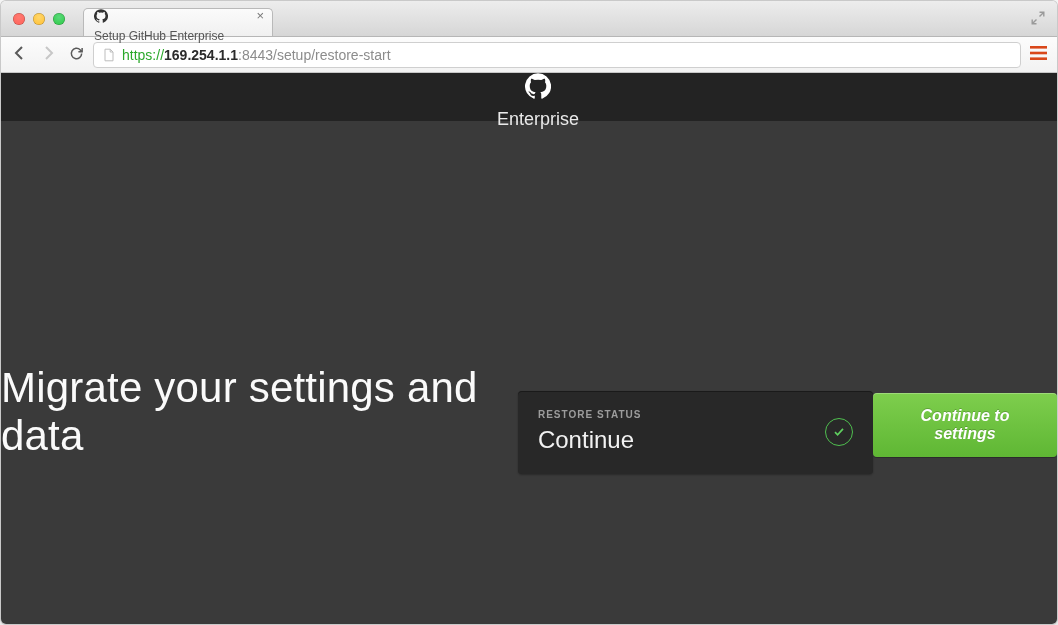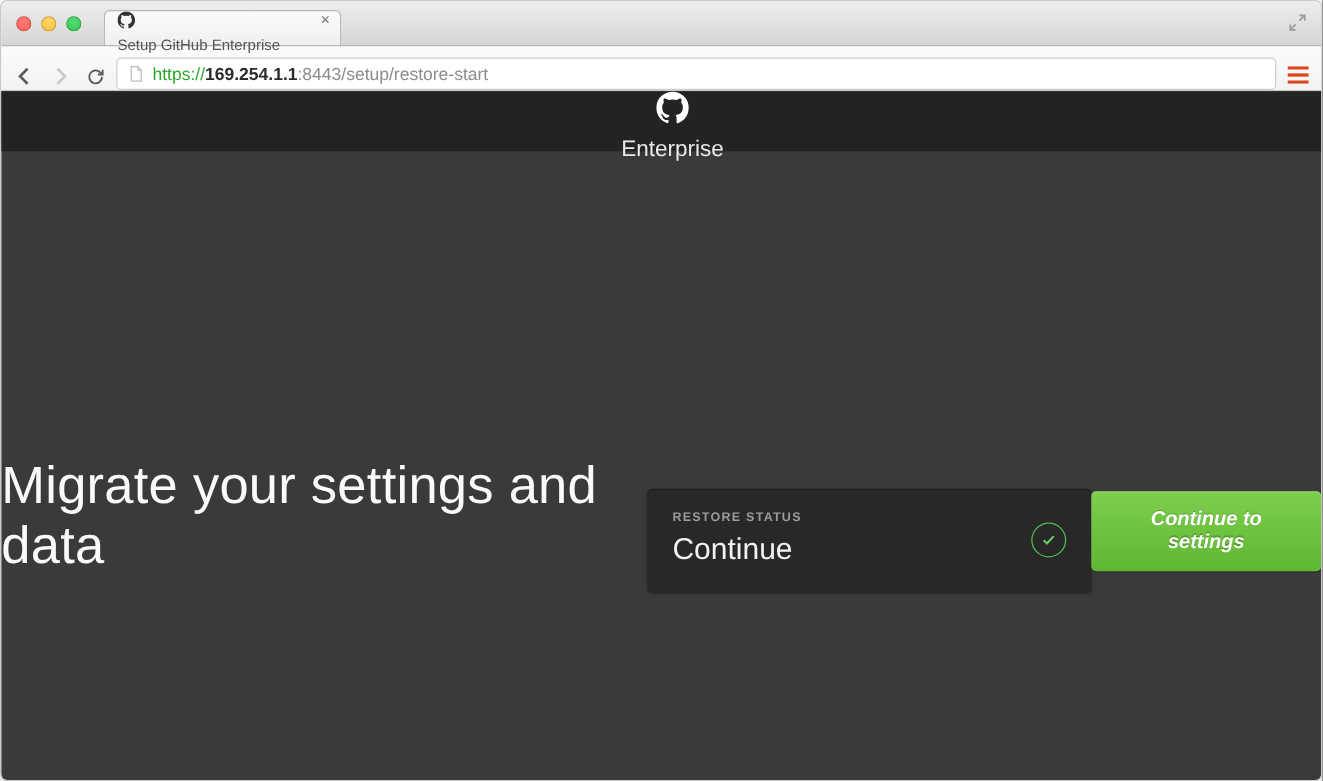--- a/index.html
+++ b/index.html
@@ -45,21 +45,21 @@
     position: relative;
     flex-direction: column;
   }
   .tab .favicon { width: 14px; height: 14px; }
   .tab .close-x { position: absolute; right: 8px; color: #777; font-size: 13px; line-height: 1; }
 
   .toolbar {
     height: 36px;
     background: linear-gradient(#fcfcfc,#f2f2f2);
     border-bottom: 1px solid #c7c7c7;
-    display: flex; align-items: flex-end;
+    display: flex; align-items: center;
     padding: 0 8px; gap: 6px;
   }
   .navbtn { color: #6f6f6f; width: 22px; text-align: center; font-size: 18px; line-height: 1; }
   .navbtn.disabled { color: #c0c0c0; }
   .reload { font-size: 15px; color: #6f6f6f; }
   .omnibox {
     flex: 1; height: 26px;
     background: #fff; border: 1px solid #cfcfcf; border-radius: 4px;
     display: flex; align-items: center; padding: 0 8px; gap: 6px;
     font-size: 14px; color: #666;

